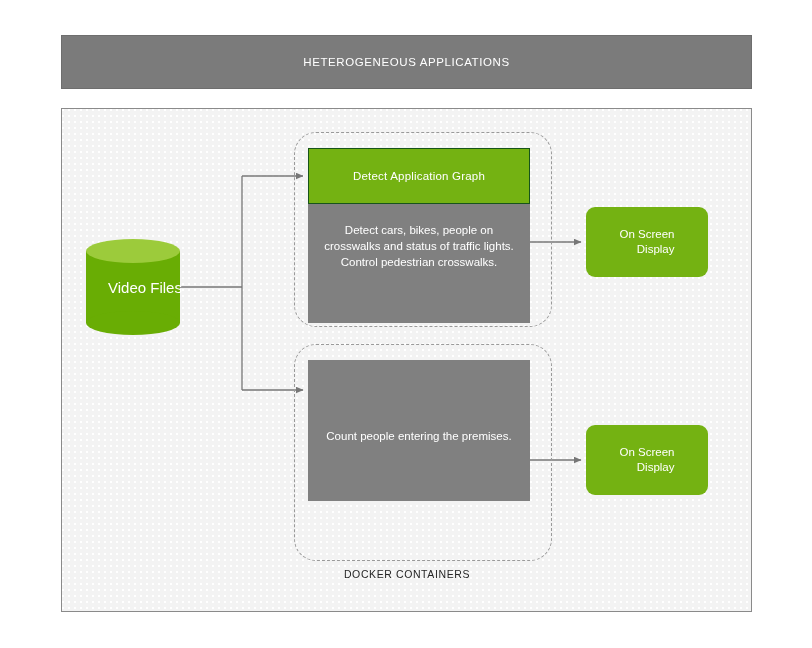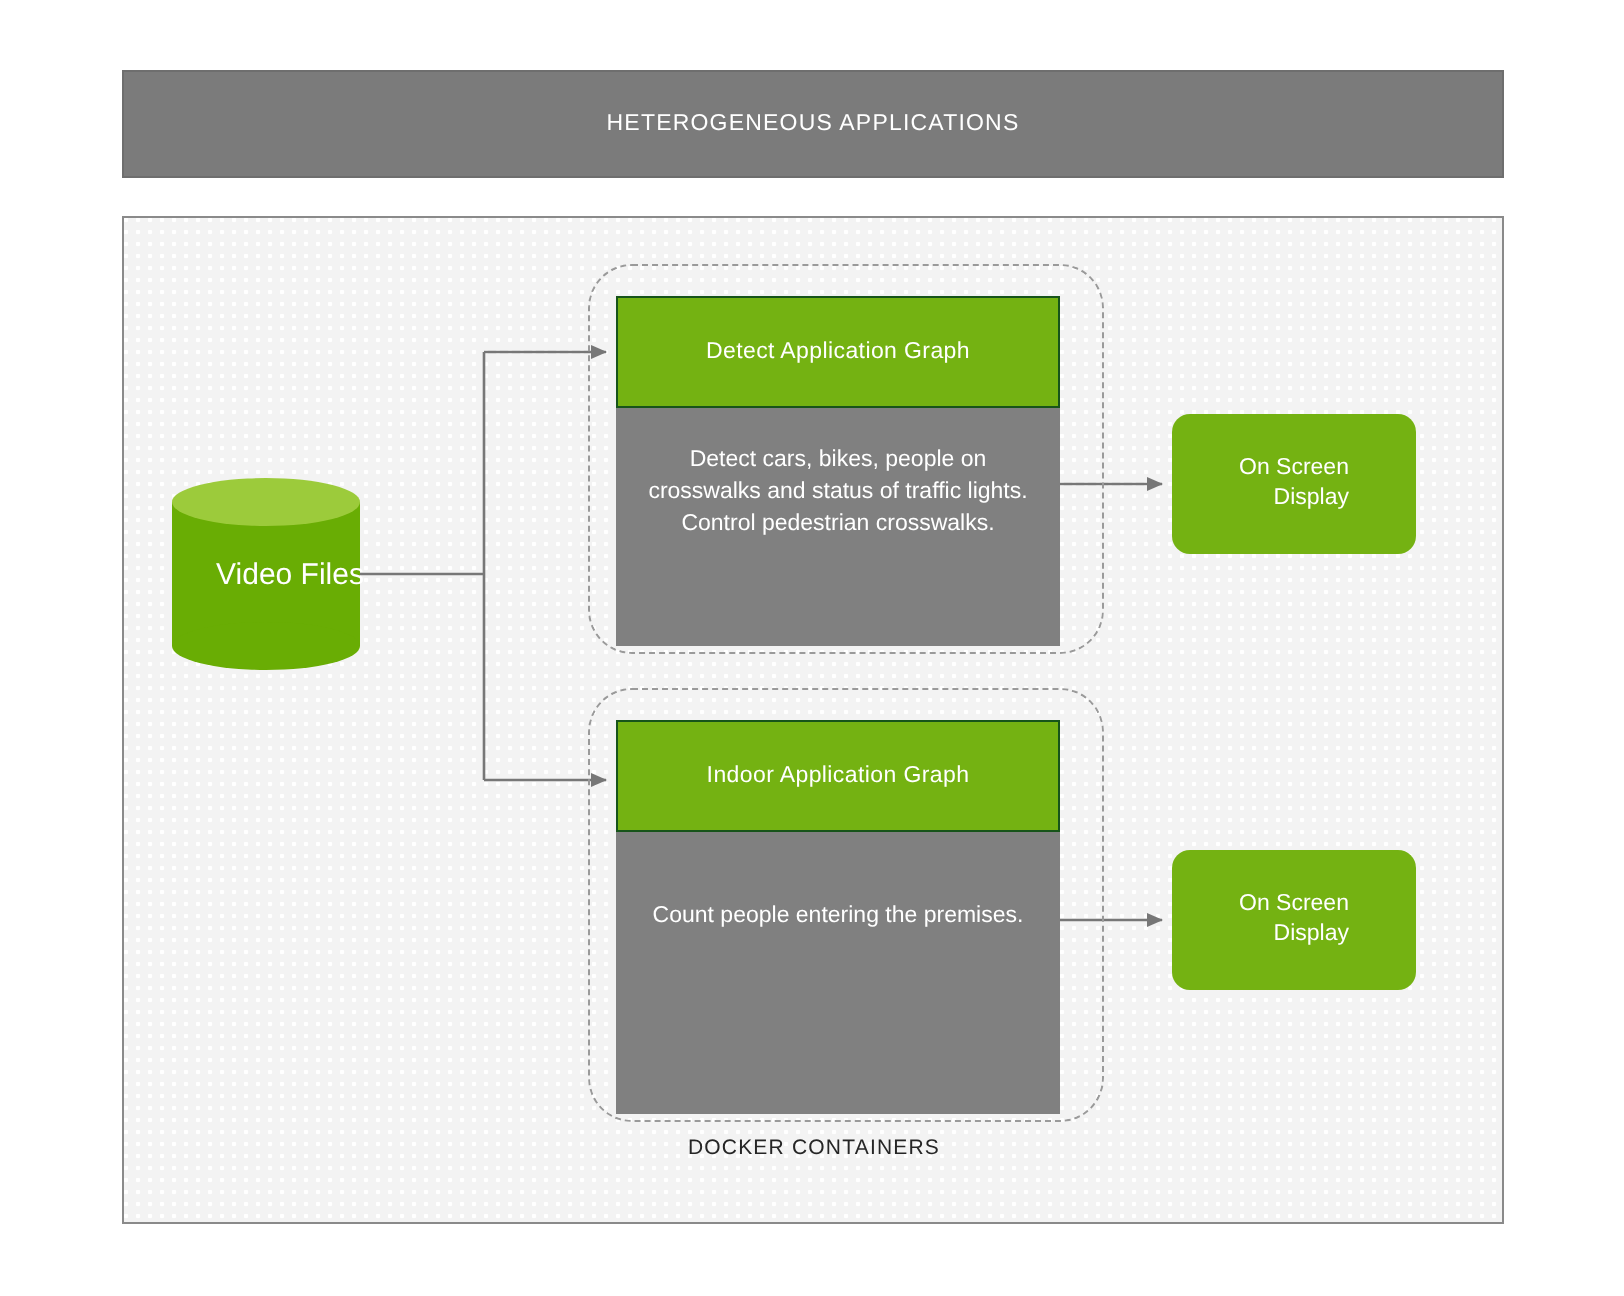--- a/index.html
+++ b/index.html
@@ -131,21 +131,21 @@
     padding: 0 10px;
     box-sizing: border-box;
   }
   .app-node .node-body-text {
     color: #ffffff;
     font-size: 11.5px;
     line-height: 16px;
     text-align: center;
   }
   #node-outdoor .node-body { align-items: flex-start; padding-top: 18px; }
-  #node-indoor  .node-body { align-items: flex-start; padding-top: 34px; }
+  #node-indoor  .node-body { align-items: flex-start; padding-top: 68px; }
 
   
   .osd-box {
     position: absolute;
     box-sizing: border-box;
     background: #74b212;
     border-radius: 9px;
     display: flex;
     align-items: center;
     justify-content: center;
@@ -274,21 +274,20 @@
     <div class="app-node" id="node-outdoor">
       <div class="node-header">Detect Application Graph</div>
       <div class="node-body">
         <div class="node-body-text">Detect cars, bikes, people on crosswalks and status of traffic lights. Control pedestrian crosswalks.</div>
       </div>
     </div>
 
     <div class="docker-group" id="group-indoor"></div>
 
     <div class="app-node" id="node-indoor">
-      <div class="node-header">Indoor Application Graph</div>
       <div class="node-body">
         <div class="node-body-text">Count people entering the premises.</div>
       </div>
     </div>
 
     <div class="docker-caption">DOCKER CONTAINERS</div>
 
     <div class="osd-box" id="osd-outdoor">
       <div>
         <span>On Screen</span><br>

